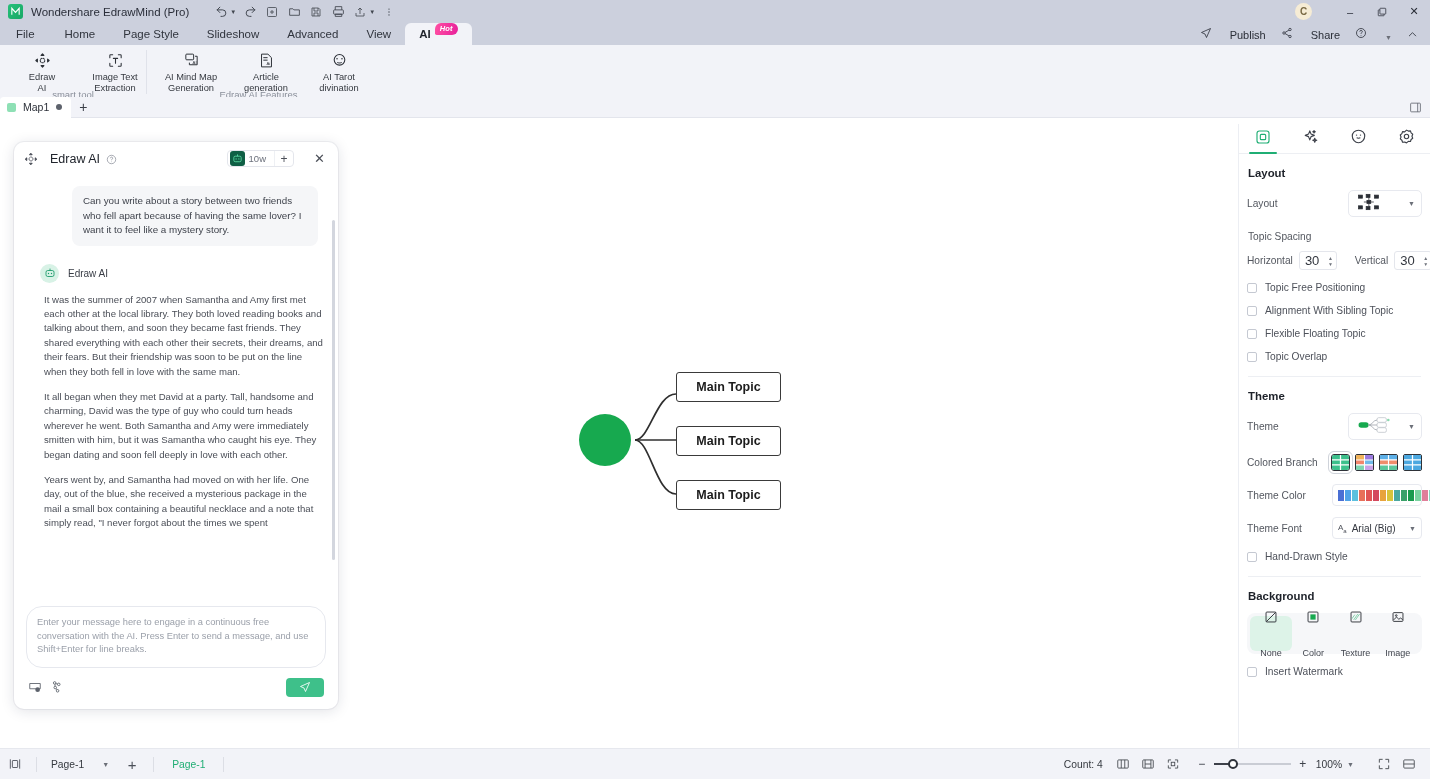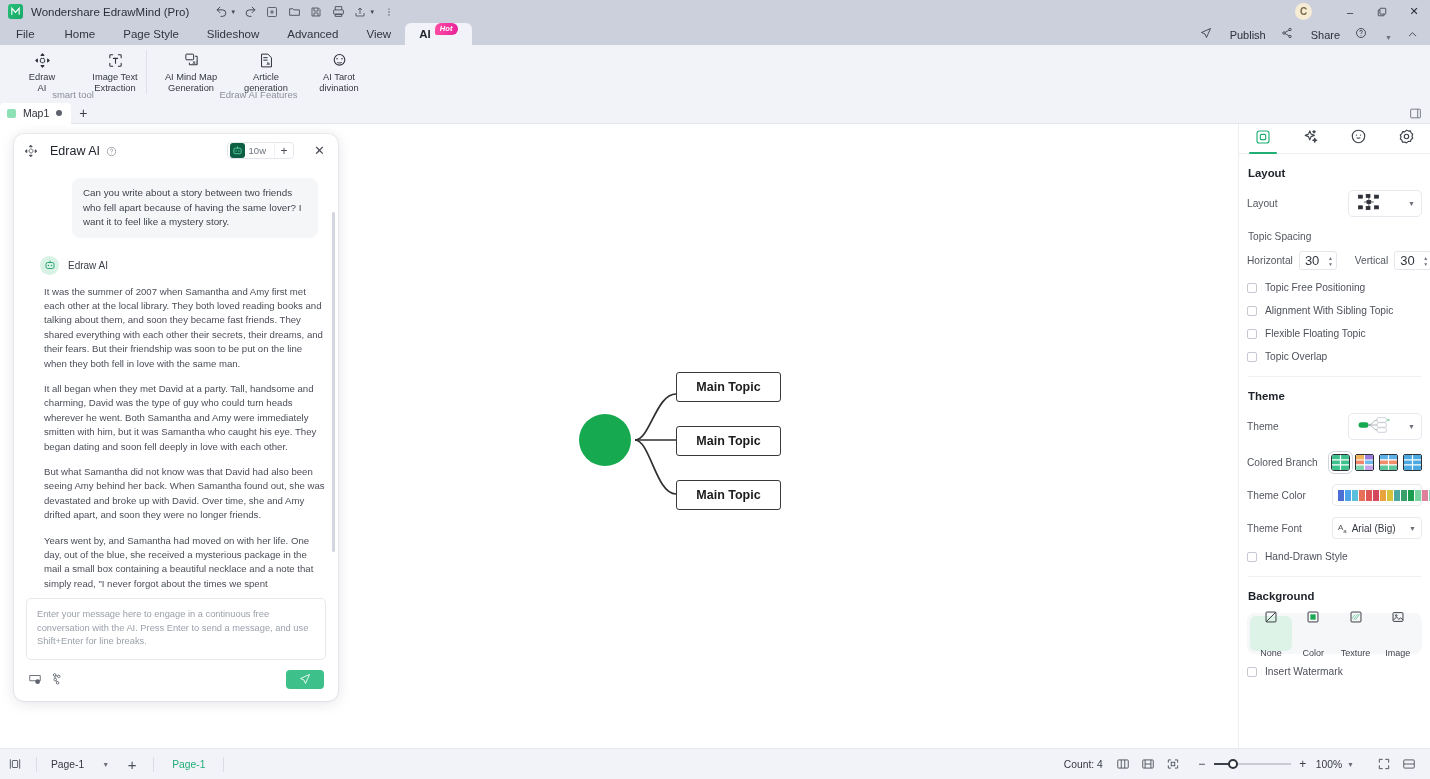--- a/index.html
+++ b/index.html
@@ -80,21 +80,21 @@
   .rbtn {
     width: 62px; display: flex; flex-direction: column; align-items: center;
     padding-top: 4px; gap: 2px; border-radius: 4px; color: #2b2f38; margin-left: 11px;
   }
   .rbtn .ico { height: 19px; display: flex; align-items: center; justify-content: center; }
   .rbtn .lbl { font-size: 9.3px; line-height: 10.5px; text-align: center; color: #34383f; }
   .rbtn.wide { width: 66px; }
 
   
   .doctabs {
-    position: absolute; top: 103px; left: 0; width: 1430px; height: 21px;
+    position: absolute; top: 97px; left: 0; width: 1430px; height: 21px;
     background: #f2f3f8; display: flex; align-items: center;
     border-bottom: 1px solid #e3e5ec;
   }
   .doctab {
     display: flex; align-items: center; gap: 7px; height: 21px;
     padding: 0 9px 0 7px; background: #fff; border-radius: 4px 4px 0 0;
     font-size: 10.5px; color: #2c3039;
   }
   .doc-ico { width: 9px; height: 9px; border-radius: 2px; background: #8ee0b5; }
   .doc-dot { width: 6px; height: 6px; border-radius: 50%; background: #5d626c; }
@@ -142,21 +142,21 @@
   .ai-av { width: 19px; height: 19px; border-radius: 50%; background: #d8f2e6;
            display: flex; align-items: center; justify-content: center; }
   .ai-name { font-size: 10px; color: #393d46; }
   .msg-ai { margin: 10px 0 0 14px; }
   .msg-ai p { font-size: 9.6px; line-height: 14.4px; color: #4a4e57; margin-bottom: 11px; }
   .ai-scroll { position: absolute; right: 3px; top: 44px; width: 3px; height: 340px;
                background: #d3d6de; border-radius: 2px; }
 
   .ai-foot { padding: 8px 12px 12px; }
   .ai-input {
-    border: 1px solid #e6e8ee; border-radius: 5px; height: 62px;
+    border: 1px solid #e6e8ee; border-radius: 16px; height: 62px;
     padding: 9px 10px; font-size: 9.3px; line-height: 13.6px; color: #9ba0aa;
   }
   .ai-actions { display: flex; align-items: center; margin-top: 9px; padding: 0 2px; }
   .act-ico { width: 22px; height: 20px; display: flex; align-items: center; color: #5d626c; }
   .send-btn {
     margin-left: auto; width: 38px; height: 19px; border-radius: 4px;
     background: #3ec08a; display: flex; align-items: center; justify-content: center; color: #fff;
   }
 
   
@@ -467,21 +467,21 @@
         <span style="font-size:12.5px;font-weight:700;color:#1c1c1c;">Main Topic</span>
       </div>
       <div style="position:absolute;left:98px;top:66px;width:105px;height:30px;border:1.5px solid #3a3a3a;border-radius:3px;background:#fff;display:flex;align-items:center;justify-content:center;">
         <span style="font-size:12.5px;font-weight:700;color:#1c1c1c;">Main Topic</span>
       </div>
       <div style="position:absolute;left:98px;top:120px;width:105px;height:30px;border:1.5px solid #3a3a3a;border-radius:3px;background:#fff;display:flex;align-items:center;justify-content:center;">
         <span style="font-size:12.5px;font-weight:700;color:#1c1c1c;">Main Topic</span>
       </div>
     </div>
 
-    <div class="aipanel" style="top:10px;">
+    <div class="aipanel" style="top:18px;">
       <div class="ai-head">
         <span class="ai-drag">
           <svg width="14" height="14" viewBox="0 0 24 24" fill="none" stroke="currentColor" stroke-width="1.4" stroke-linecap="round" stroke-linejoin="round">
             <circle cx="12" cy="12" r="3.4" stroke-dasharray="2 1.6"></circle>
             <path d="M12 2.4l2.1 2.4h-4.2zM12 21.6l2.1-2.4h-4.2zM2.4 12l2.4-2.1v4.2zM21.6 12l-2.4-2.1v4.2z" fill="currentColor"></path>
           </svg>
         </span>
         <span class="ai-title">Edraw AI</span>
         <span class="ai-q">
           <svg width="11" height="11" viewBox="0 0 24 24" fill="none" stroke="currentColor" stroke-width="1.7">
@@ -514,21 +514,20 @@
                 <path d="M12 3.2v3.8"></path>
               <circle cx="9" cy="13" r="1.3" fill="#1f9c6d" stroke="none"></circle>
                 <circle cx="15" cy="13" r="1.3" fill="#1f9c6d" stroke="none"></circle>
             </svg>
           </span>
           <span class="ai-name">Edraw AI</span>
         </div>
         <div class="msg-ai">
           <p>It was the summer of 2007 when Samantha and Amy first met each other at the local library. They both loved reading books and talking about them, and soon they became fast friends. They shared everything with each other  their secrets, their dreams, and their fears. But their friendship was soon to be put on the line when they both fell in love with the same man.</p>
           <p>It all began when they met David at a party. Tall, handsome and charming, David was the type of guy who could turn heads wherever he went. Both Samantha and Amy were immediately smitten with him, but it was Samantha who caught his eye. They began dating and soon fell deeply in love with each other.</p>
-          <p>But what Samantha did not know was that David had also been seeing Amy behind her back. When Samantha found out, she was devastated and broke up with David. Over time, she and Amy drifted apart, and soon they were no longer friends.</p>
           <p>Years went by, and Samantha had moved on with her life. One day, out of the blue, she received a mysterious package in the mail  a small box containing a beautiful necklace and a note that simply read, "I never forgot about the times we spent</p>
         </div>
         <div class="ai-scroll"></div>
       </div>
 
       <div class="ai-foot">
         <div class="ai-input">Enter your message here to engage in a continuous free conversation with the AI. Press Enter to send a message, and use Shift+Enter for line breaks.</div>
         <div class="ai-actions">
           <span class="act-ico">
             <svg width="14" height="14" viewBox="0 0 24 24" fill="none" stroke="currentColor" stroke-width="1.5">

